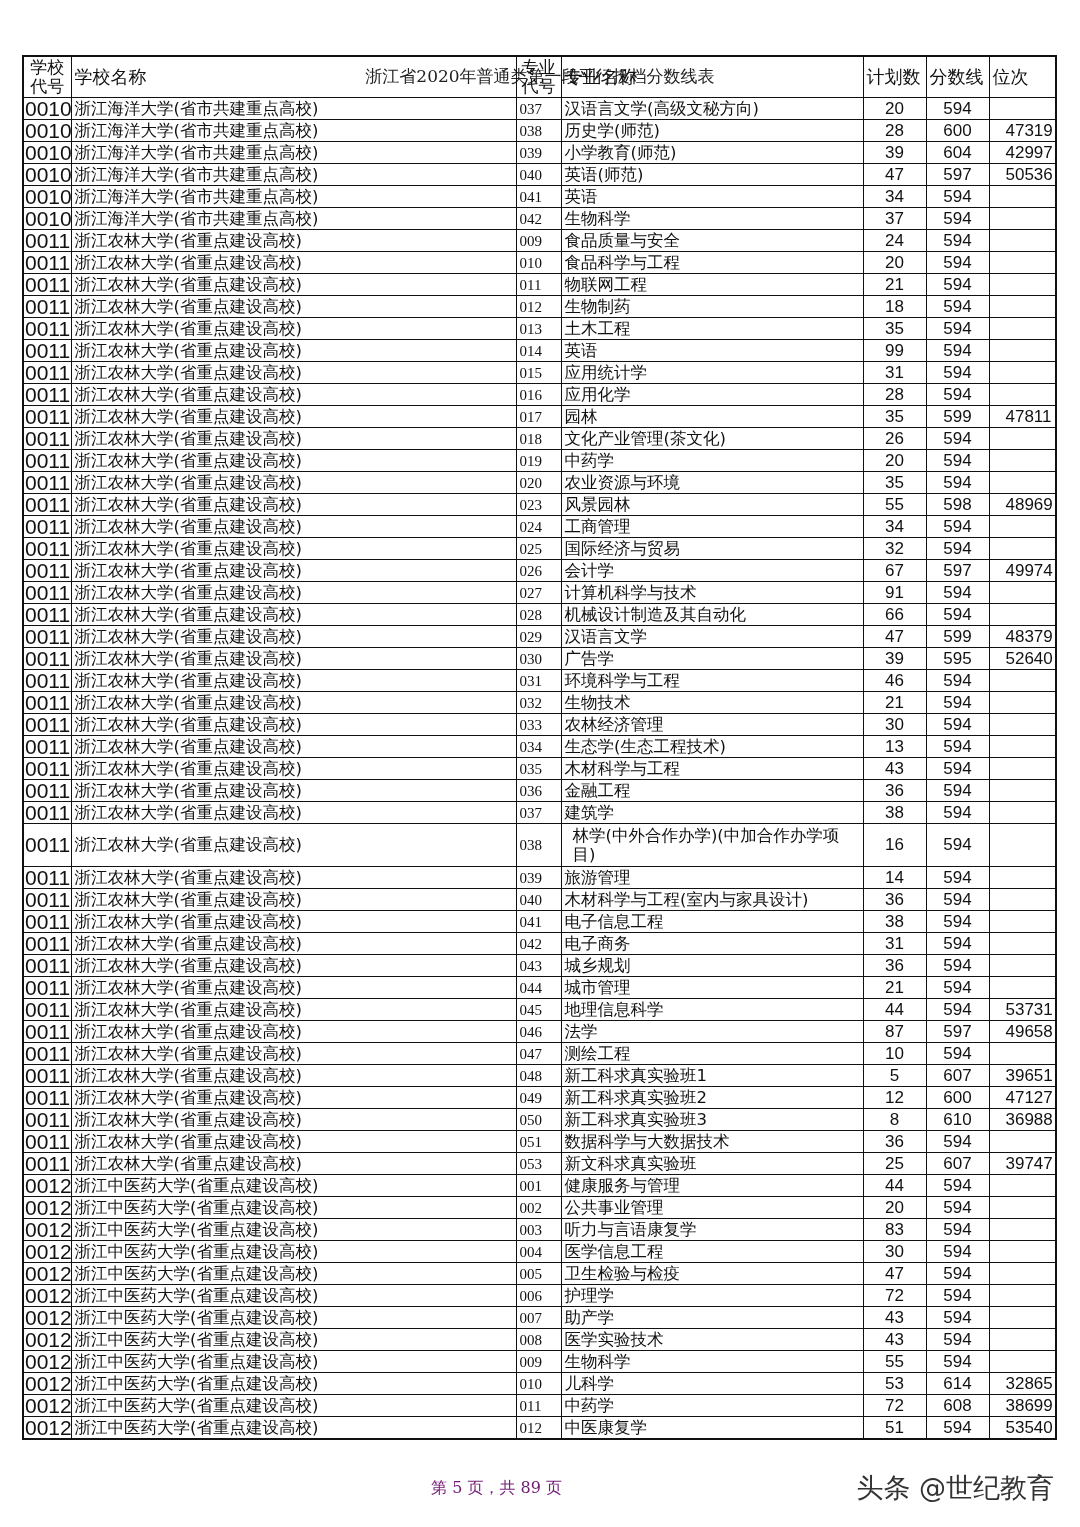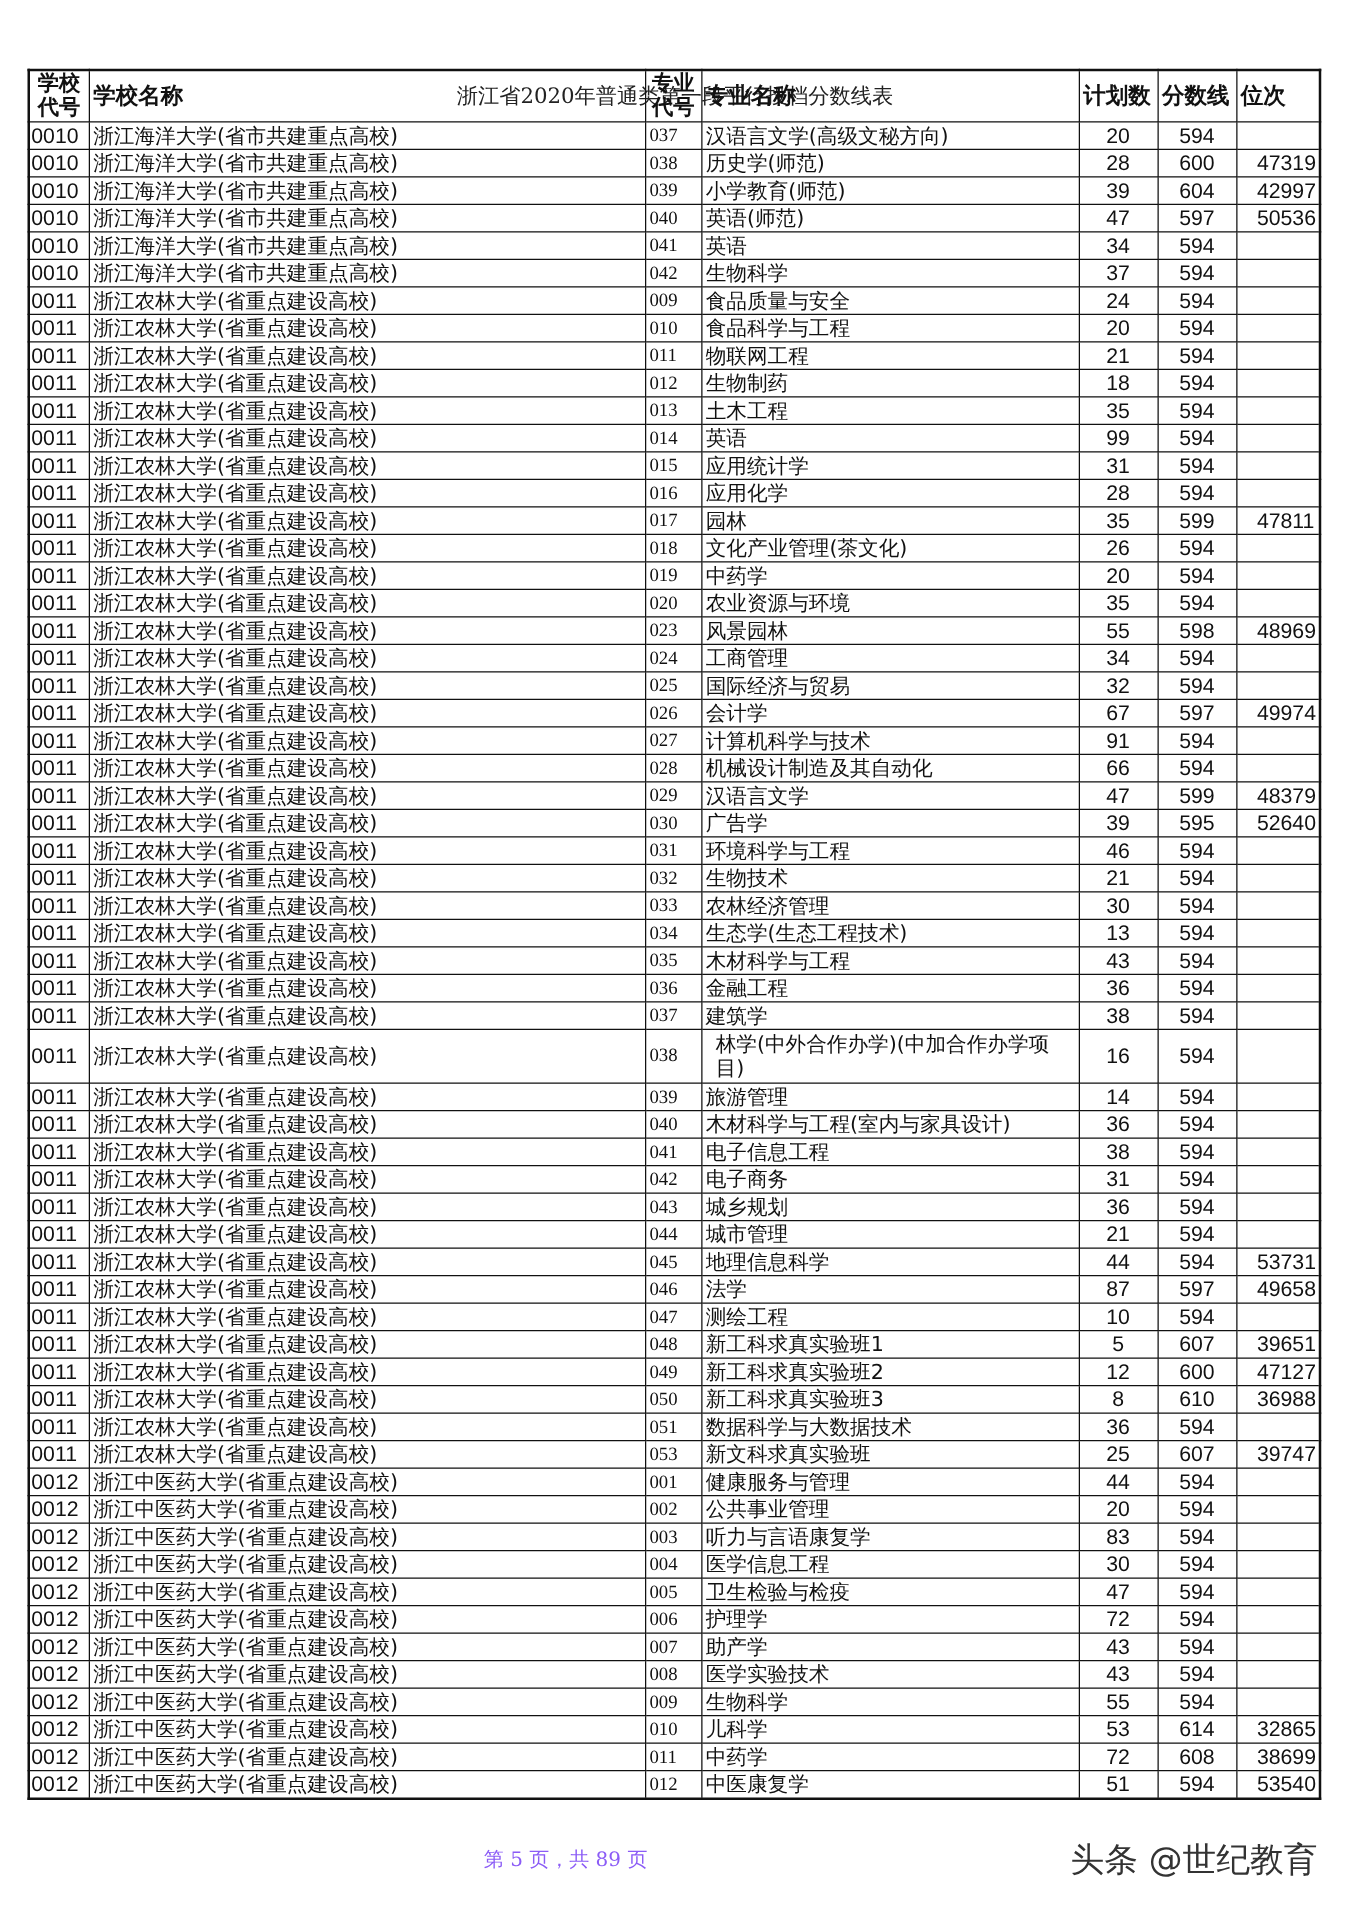--- a/index.html
+++ b/index.html
@@ -4,32 +4,32 @@
 <style>
   html, body { margin:0; padding:0; background:#ffffff; }
   body { width:1080px; height:1527px; position:relative; overflow:hidden;
          font-family:"DejaVu Sans", "Liberation Sans", sans-serif; color:#111; }
   .title { position:absolute; left:0; width:1080px; top:22px; text-align:center;
            font-family:"DejaVu Serif", serif; font-size:17px; color:#222;margin-top:43px; }
   table { position:absolute; left:22px; top:55px; width:1033px; border-collapse:collapse;
           table-layout:fixed; border:2px solid #111; }
   td, th { border:1.5px solid #111; padding:0 3px; height:21px; line-height:20px;
            font-size:16.5px; white-space:nowrap; overflow:hidden; font-weight:normal; }
-  th { height:40px; line-height:20px; font-weight:bold; font-size:18px; text-align:left; }
+  th { height:40px; line-height:20px; font-weight:normal; font-size:18px; text-align:left; }
   th.c1, th.c3 { text-align:center; font-size:17px; white-space:normal; line-height:19px; }
   th.c5, th.c6, th.c7 { text-align:left; }
-  td.c1 { text-align:left; padding-left:1px; font-family:"Liberation Sans", sans-serif; font-size:17px; }
+  td.c1 { text-align:left; padding-left:1px; font-family:"Liberation Sans", sans-serif; font-size:21px; }
   td.c3 { text-align:left; font-family:Liberation Serif, serif; font-size:15px; }
   td.c5, td.c6 { text-align:center; font-family:"Liberation Sans", sans-serif; font-size:17px; }
   td.c7 { text-align:right; font-family:"Liberation Sans", sans-serif; font-size:17px; padding-right:4px;padding-left:16px; }
   td.c2, td.c4 { text-align:left; }
   tr.tall td { height:42px; }
   tr.tall td.c4 { white-space:normal; line-height:19px;padding-left:11px; }
   .footer { position:absolute; top:1478px; left:0; width:905px; text-align:center;
-            font-family:"DejaVu Serif", serif; font-size:16px; color:#8b5cf6; }
+            font-family:"DejaVu Serif", serif; font-size:16px; color:#701a75;padding-left:44px; }
   .watermark { position:absolute; top:1470px; right:26px; font-size:27px; color:#333;
                font-family:"DejaVu Sans", sans-serif;margin-left:11px; }
 </style>
 </head>
 <body>
 
 <div class="title">浙江省2020年普通类第一段平行投档分数线表</div>
 
 <table>
   <colgroup>

